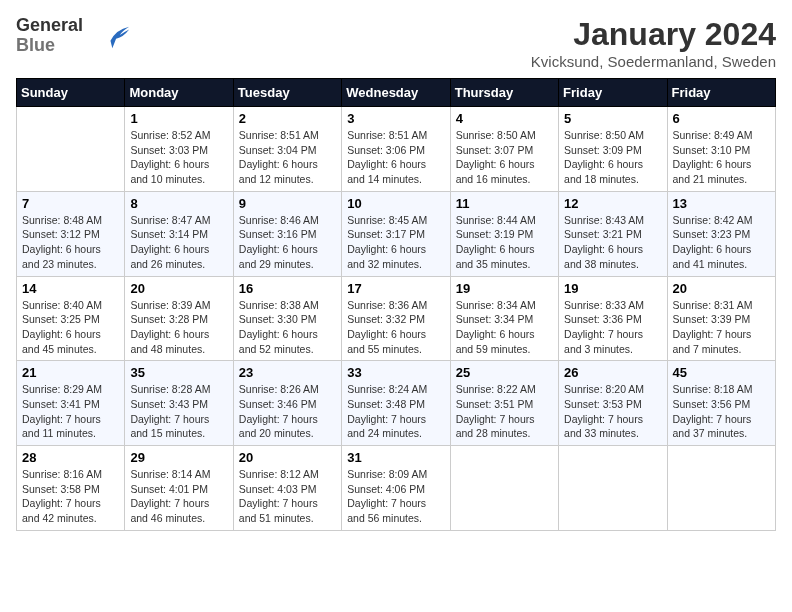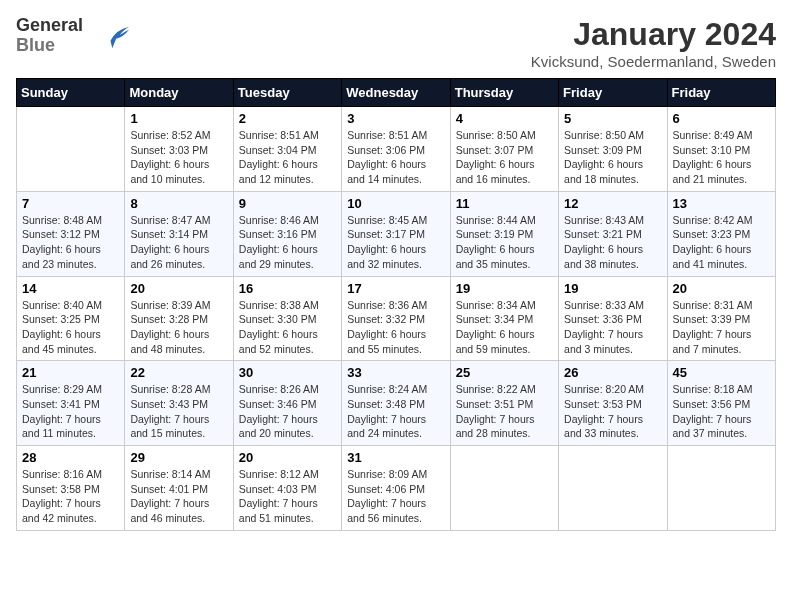--- a/index.html
+++ b/index.html
@@ -203,25 +203,25 @@
           <div class="day-num">20</div>
           <div class="day-info">Sunrise: 8:31 AM<br>Sunset: 3:39 PM<br>Daylight: 7 hours<br>and 7 minutes.</div>
         </td>
       </tr>
       <tr>
         <td>
           <div class="day-num">21</div>
           <div class="day-info">Sunrise: 8:29 AM<br>Sunset: 3:41 PM<br>Daylight: 7 hours<br>and 11 minutes.</div>
         </td>
         <td>
-          <div class="day-num">22</div>
+          <div class="day-num">35</div>
           <div class="day-info">Sunrise: 8:28 AM<br>Sunset: 3:43 PM<br>Daylight: 7 hours<br>and 15 minutes.</div>
         </td>
         <td>
-          <div class="day-num">30</div>
+          <div class="day-num">23</div>
           <div class="day-info">Sunrise: 8:26 AM<br>Sunset: 3:46 PM<br>Daylight: 7 hours<br>and 20 minutes.</div>
         </td>
         <td>
           <div class="day-num">33</div>
           <div class="day-info">Sunrise: 8:24 AM<br>Sunset: 3:48 PM<br>Daylight: 7 hours<br>and 24 minutes.</div>
         </td>
         <td>
           <div class="day-num">25</div>
           <div class="day-info">Sunrise: 8:22 AM<br>Sunset: 3:51 PM<br>Daylight: 7 hours<br>and 28 minutes.</div>
         </td>

